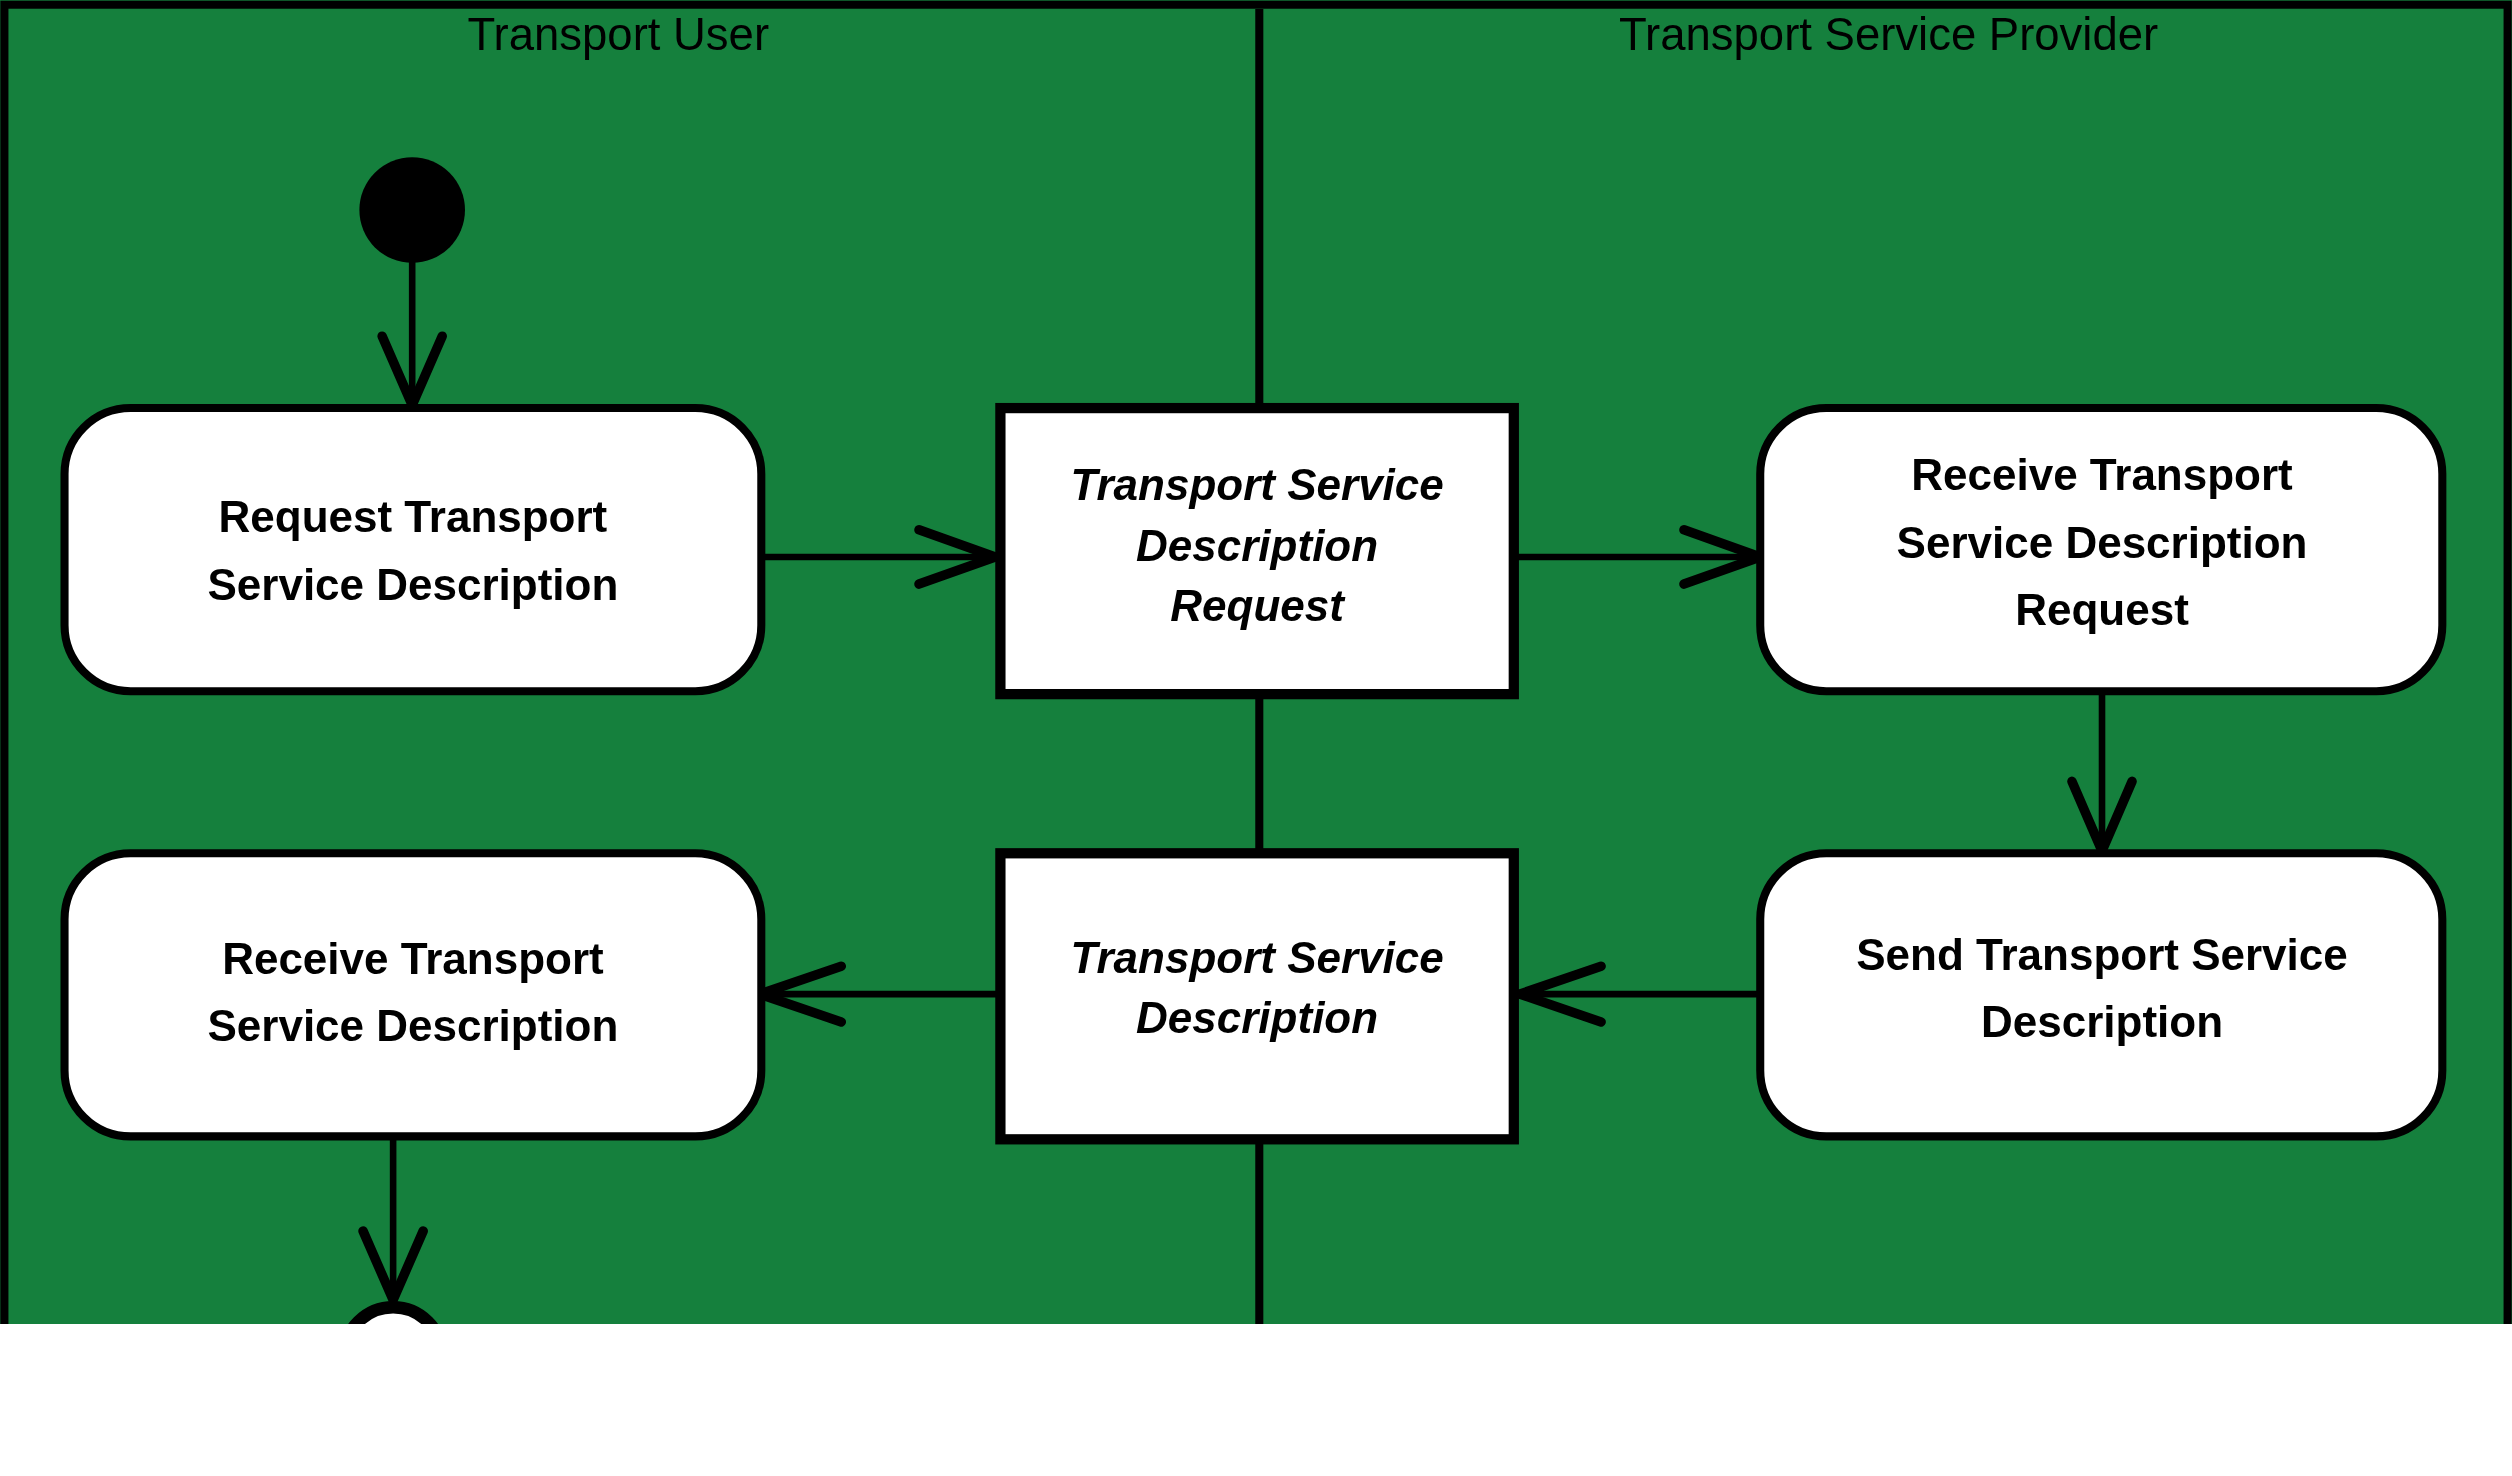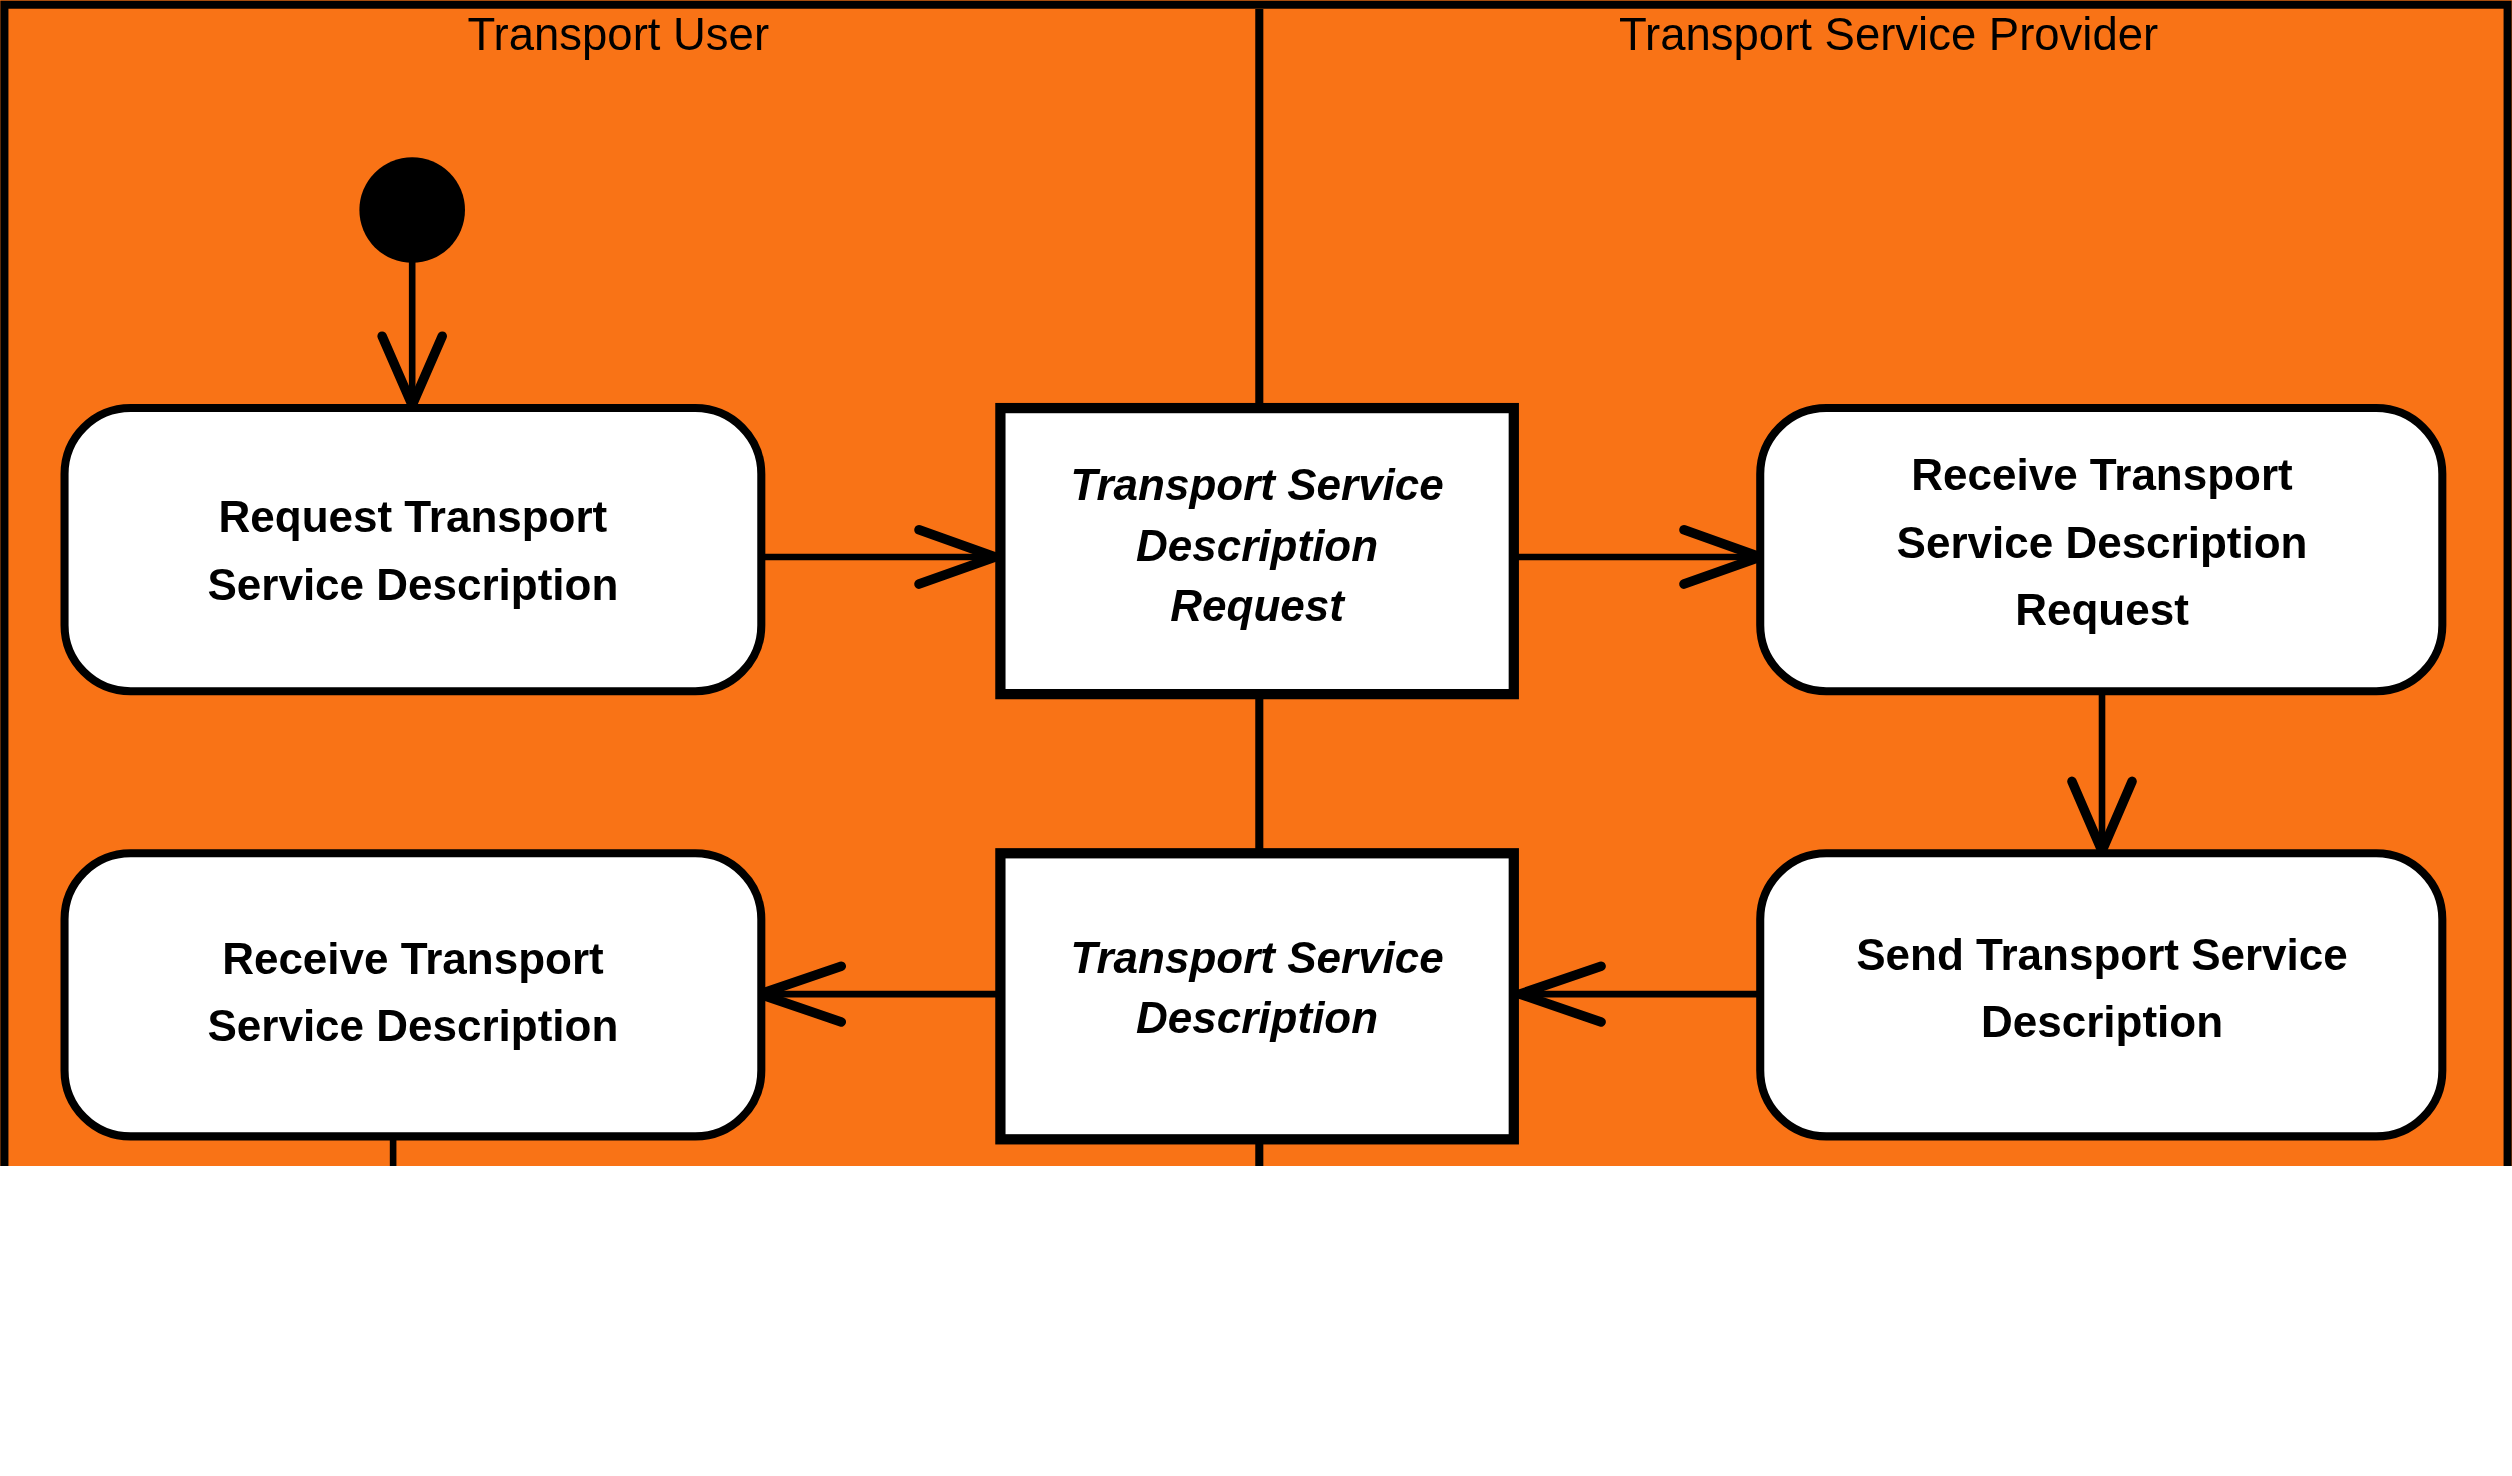--- a/index.html
+++ b/index.html
@@ -3,22 +3,22 @@
 <meta charset="utf-8">
 <style>
   html, body {
     margin: 0;
     padding: 0;
     background: #ffffff;
   }
   #diagram-root {
     position: relative;
     width: 2512px;
-    height: 1166px;
-    background: #f97316;
+    height: 1324px;
+    background: #15803d;
     font-family: "Liberation Sans", sans-serif;
     overflow: hidden;
   }
   #diagram-svg {
     position: absolute;
     top: 0;
     left: 0;
     width: 2512px;
     height: 1477px;
     display: block;

